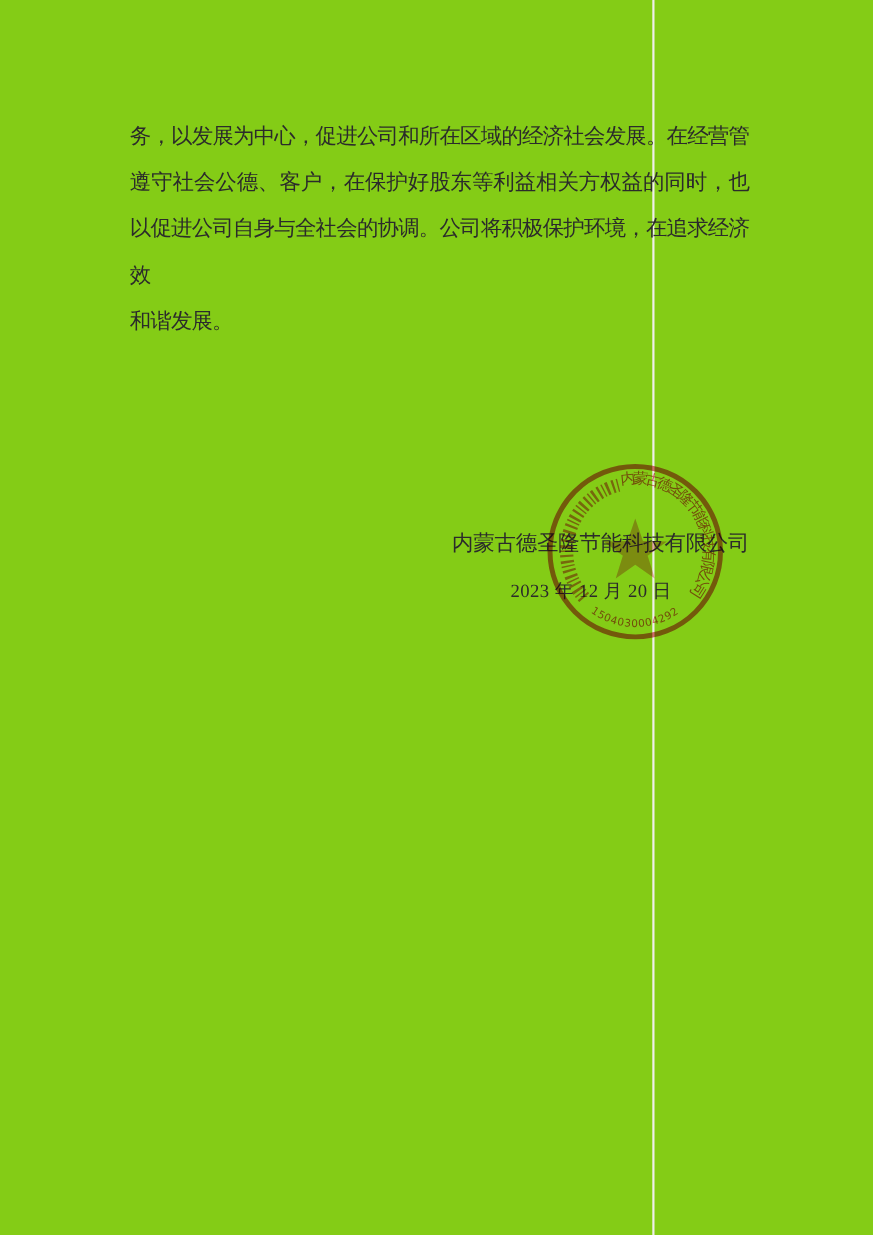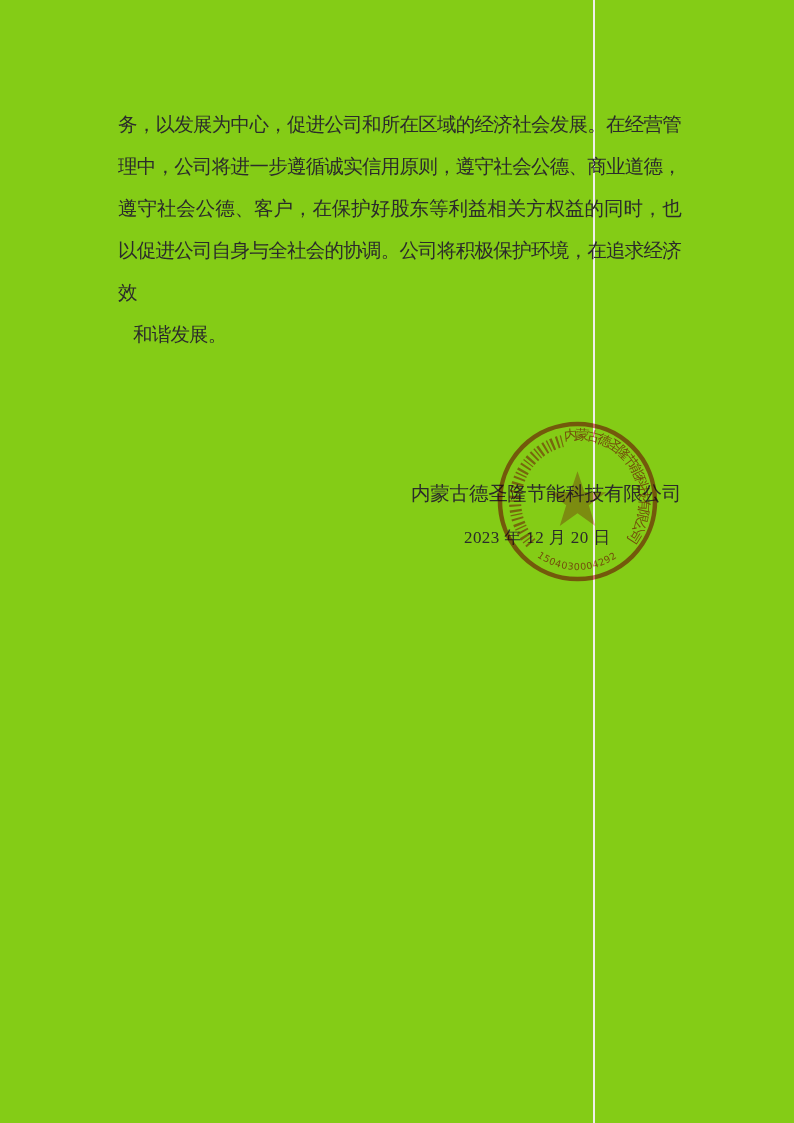--- a/index.html
+++ b/index.html
@@ -34,21 +34,20 @@
     line-height: 42px;
     letter-spacing: -0.8px;
   }
   .line {
     text-align: justify;
     text-align-last: justify;
   }
   .line-last {
     text-align: left;
     text-align-last: left;
-    margin-left: 15px;
   }
   .company {
     position: absolute;
     left: 411px;
     top: 480px;
     font-size: 19.5px;
     letter-spacing: -0.2px;
     white-space: nowrap;
   }
   .date {
@@ -80,21 +79,20 @@
 </style>
 </head>
 <body>
 
 <div class="page">
 
   <div class="scan-line"></div>
 
   <div class="body-text">
     <div class="line">务，以发展为中心，促进公司和所在区域的经济社会发展。在经营管</div>
-    <div class="line">理中，公司将进一步遵循诚实信用原则，遵守社会公德、商业道德，</div>
     <div class="line">遵守社会公德、客户，在保护好股东等利益相关方权益的同时，也</div>
     <div class="line">以促进公司自身与全社会的协调。公司将积极保护环境，在追求经济效</div>
     <div class="line line-last">和谐发展。</div>
   </div>
 
   <div class="company">内蒙古德圣隆节能科技有限公司</div>
   <div class="date">2023 年 12 月 20 日</div>
 
   <svg class="seal" viewBox="0 0 160 160" xmlns="http://www.w3.org/2000/svg">
 

